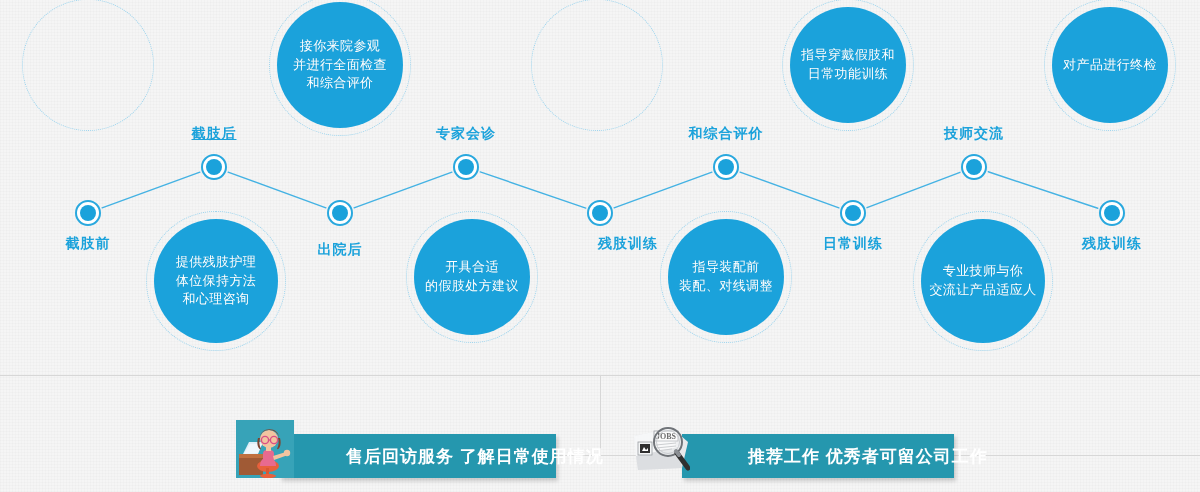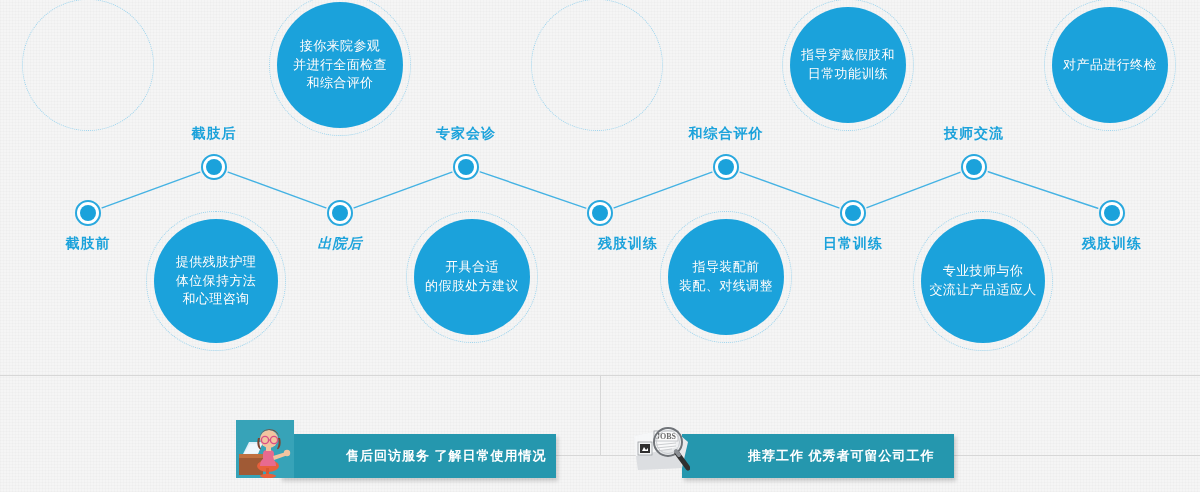--- a/index.html
+++ b/index.html
@@ -115,21 +115,21 @@
   .banner {
     position: absolute;
     height: 44px;
     background: #2597ae;
     box-shadow: 2px 3px 4px rgba(0,0,0,0.18);
     display: flex;
     align-items: center;
   }
   .banner-text {
     color: #ffffff;
-    font-size: 13px;
+    font-size: 17px;
     font-weight: bold;
     letter-spacing: 1px;
     white-space: nowrap;
   }
   .banner-icon {
     position: absolute;
     width: 58px;
     height: 58px;
     overflow: hidden;
   }
@@ -207,23 +207,23 @@
         <div class="bubble" style="left: 8px; top: 8px; width: 116px; height: 116px; background: rgb(27, 162, 219);">
           <span class="bubble-text">对产品进行终检</span>
         </div>
       </div>
     </div>
 
   <div id="node-layer">
       <div class="node" style="left: 75px; top: 200px;"></div>
       <div class="node-label" style="left: 28px; top: 235px; width: 120px; color: rgb(27, 162, 219);">截肢前</div>
       <div class="node" style="left: 201px; top: 154px;"></div>
-      <div class="node-label" style="left: 154px; top: 125px; width: 120px; color: rgb(27, 162, 219);">截肢后</div>
+      <div class="node-label" style="left: 154px; top: 125px; width: 120px; color: rgb(27, 162, 219); text-decoration: underline;">截肢后</div>
       <div class="node" style="left: 327px; top: 200px;"></div>
-      <div class="node-label" style="left: 280px; top: 235px; width: 120px; color: rgb(27, 162, 219); font-style: italic;">出院后</div>
+      <div class="node-label" style="left: 280px; top: 241px; width: 120px; color: rgb(27, 162, 219);">出院后</div>
       <div class="node" style="left: 453px; top: 154px;"></div>
       <div class="node-label" style="left: 406px; top: 125px; width: 120px; color: rgb(27, 162, 219);">专家会诊</div>
       <div class="node" style="left: 587px; top: 200px;"></div>
       <div class="node-label" style="left: 568px; top: 235px; width: 120px; color: rgb(27, 162, 219);">残肢训练</div>
       <div class="node" style="left: 713px; top: 154px;"></div>
       <div class="node-label" style="left: 666px; top: 125px; width: 120px; color: rgb(27, 162, 219);">和综合评价</div>
       <div class="node" style="left: 840px; top: 200px;"></div>
       <div class="node-label" style="left: 793px; top: 235px; width: 120px; color: rgb(27, 162, 219);">日常训练</div>
       <div class="node" style="left: 961px; top: 154px;"></div>
       <div class="node-label" style="left: 914px; top: 125px; width: 120px; color: rgb(27, 162, 219);">技师交流</div>

